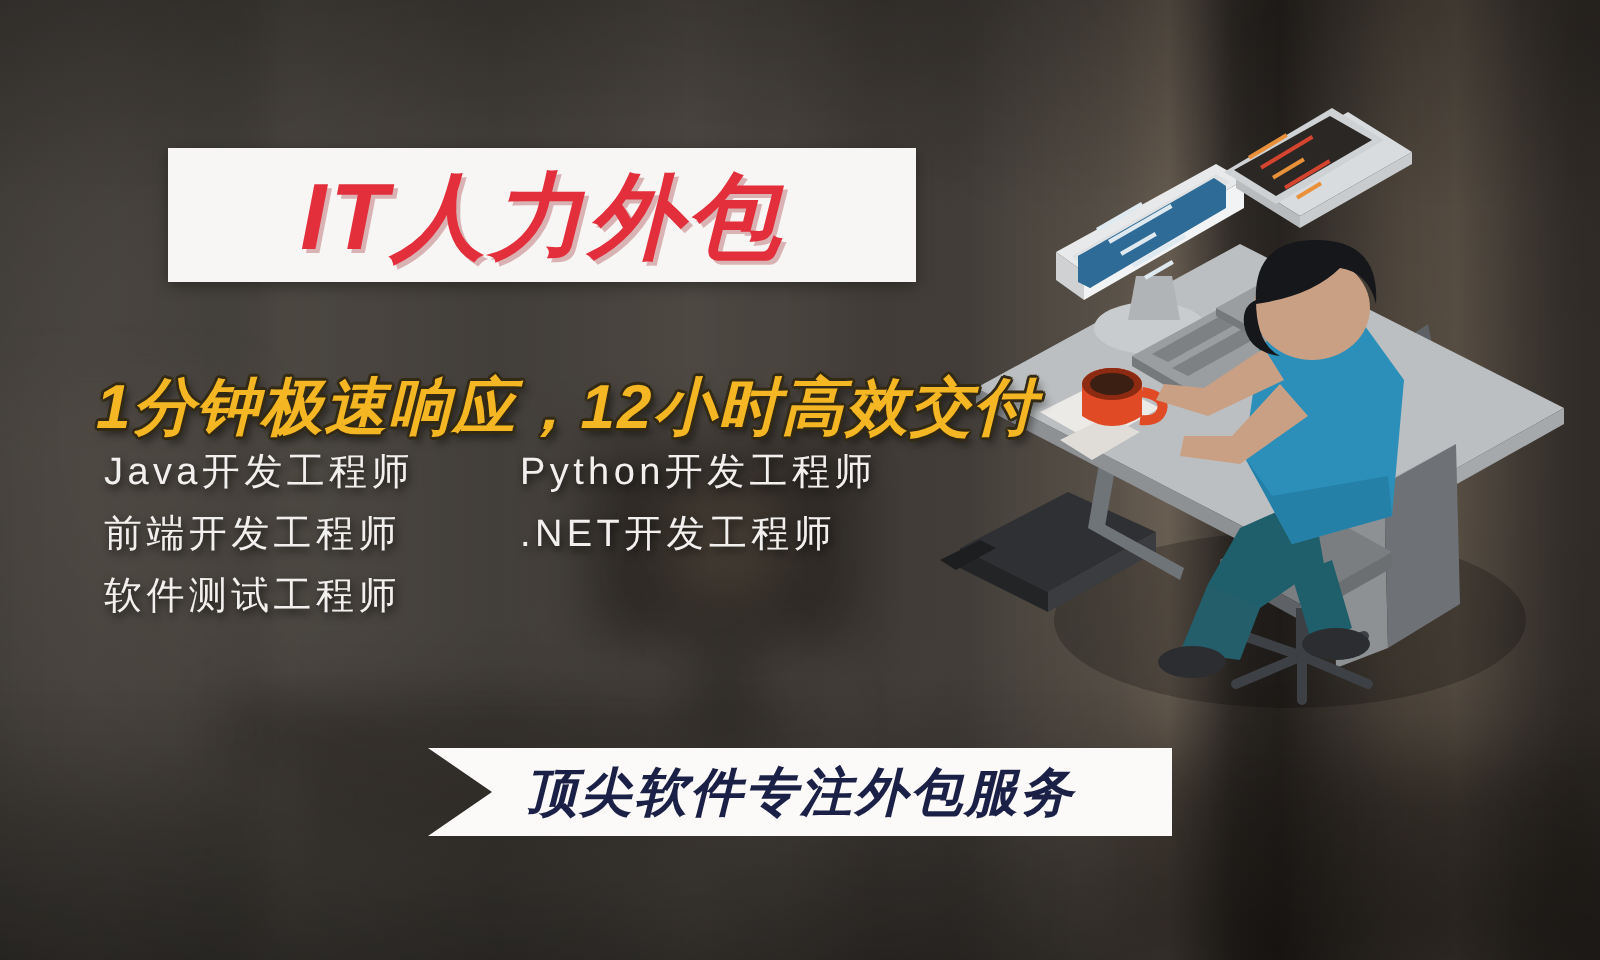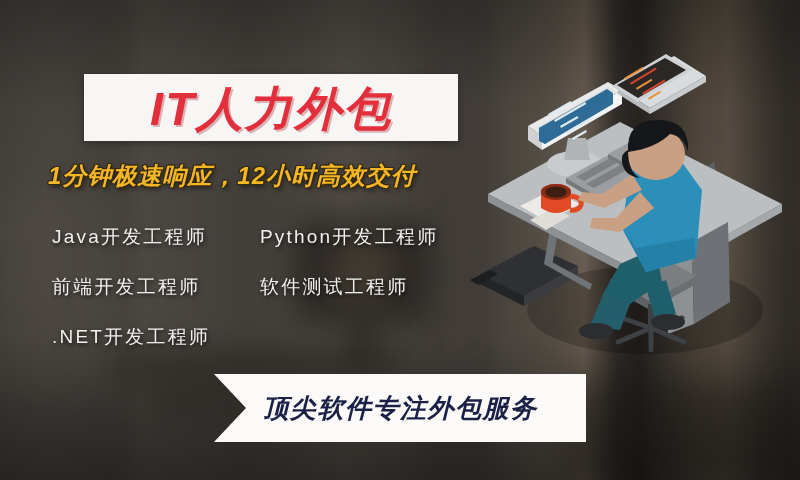--- a/index.html
+++ b/index.html
@@ -75,22 +75,22 @@
     letter-spacing: 2px;
     color: #e32e3c;
     white-space: nowrap;
     text-shadow: 2px 2px 0 rgba(150,20,30,.30);
   }
 
   
   .subtitle {
     position: absolute;
     left: 48px;
-    top: 164px;
-    font-size: 24px;
+    top: 188px;
+    font-size: 31px;
     line-height: 1;
     font-weight: bold;
     font-style: italic;
     letter-spacing: 1px;
     color: #f4b623;
     white-space: nowrap;
     text-shadow:
       -1.4px 0 0 #332a16, 1.4px 0 0 #332a16,
       0 -1.4px 0 #332a16, 0 1.4px 0 #332a16,
       -1px -1px 0 #332a16, 1px -1px 0 #332a16,
@@ -99,38 +99,38 @@
   }
 
   
   .services {
     position: absolute;
     left: 52px;
     top: 224px;
     width: 400px;
     display: grid;
     grid-template-columns: 208px 200px;
-    row-gap: 24px;
+    row-gap: 5px;
   }
   .service-item {
     font-size: 19px;
     line-height: 26px;
     color: #f2f0ee;
     letter-spacing: 2.2px;
     white-space: nowrap;
     text-shadow: 1px 2px 4px rgba(0,0,0,.72);
   }
 
   
   .ribbon {
     position: absolute;
     left: 214px;
     top: 374px;
     width: 372px;
-    height: 68px;
+    height: 44px;
     background: #fbfaf8;
     clip-path: polygon(
       0% 0%, 100% 0%, 100% 100%, 0% 100%,
       8.6% 50%);
     filter: drop-shadow(0 3px 7px rgba(0,0,0,.45));
   }
   .ribbon-inner {
     position: absolute;
     inset: 0;
     background: #fbfaf8;
@@ -296,22 +296,22 @@
   <div class="title-box">
     <div class="title-text">IT人力外包</div>
   </div>
 
   <div class="subtitle">1分钟极速响应，12小时高效交付</div>
 
   <div class="services">
     <div class="service-item">Java开发工程师</div>
     <div class="service-item">Python开发工程师</div>
     <div class="service-item">前端开发工程师</div>
+    <div class="service-item">.NET开发工程师</div>
     <div class="service-item">软件测试工程师</div>
-    <div class="service-item">.NET开发工程师</div>
   </div>
 
   <div class="ribbon">
     <div class="ribbon-inner">
       <div class="ribbon-text">顶尖软件专注外包服务</div>
     </div>
   </div>
 
 </div>
 

